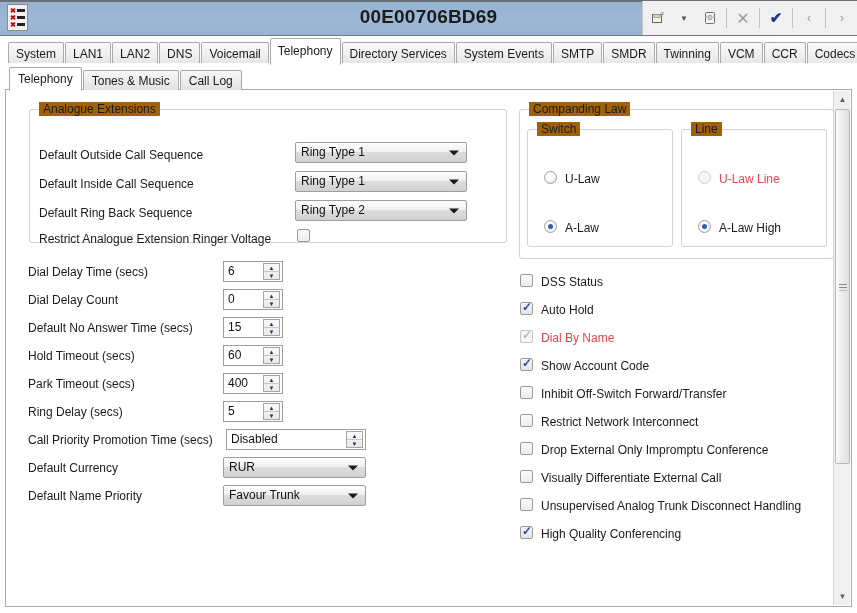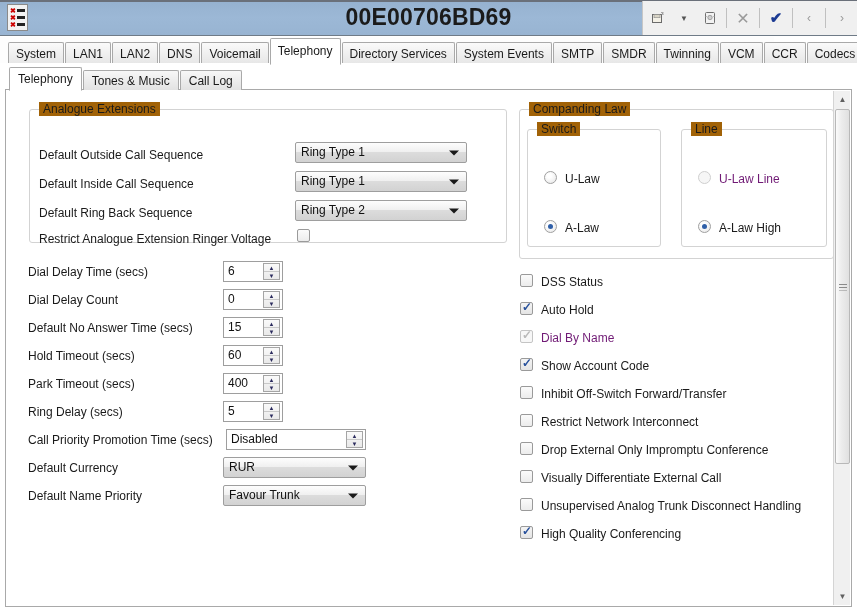--- a/index.html
+++ b/index.html
@@ -24,21 +24,21 @@
   .tb-logo{
     position:absolute;left:7px;top:4px;width:21px;height:27px;
     background:#f2f2f2;border:1px solid #8a8a8a;box-sizing:border-box;
     display:flex;flex-direction:column;justify-content:center;gap:2px;padding:2px 2px;
   }
   .tb-logo .row{display:flex;align-items:center;gap:1px;height:5px;}
   .tb-logo .x{color:#cc0000;font-size:7px;line-height:5px;font-weight:bold;width:6px;text-align:center;}
   .tb-logo .bar{flex:1;height:3px;background:#222;}
   .tb-title{
     position:absolute;left:0;top:0;width:857px;height:34px;line-height:34px;
-    text-align:center;font-size:23px;font-weight:bold;color:#1b1b1b;
+    text-align:center;font-size:19px;font-weight:bold;color:#1b1b1b;
     letter-spacing:0.2px;
   }
   .tb-right{
     position:absolute;right:0;top:1px;height:34px;
     background:#f0f0f0;
     display:flex;align-items:center;padding:0 2px;
     border-left:1px solid #c6c6c6;
   }
   .tb-btn{width:26px;height:30px;display:flex;align-items:center;justify-content:center;cursor:default;}
   .tb-sep{width:1px;height:20px;background:#c0c0c0;margin:0 3px;}
@@ -179,21 +179,21 @@
     background:radial-gradient(circle at 40% 35%,#ffffff 20%,#ededed 75%,#e0e0e0 100%);
     cursor:default;
   }
   .radio .dot{
     position:absolute;left:3px;top:3px;width:5px;height:5px;border-radius:50%;
     background:#2f5fa8;
   }
   .radio.disabled{border-color:#cfcfcf;background:#f6f6f6;}
 
   .ctl-label{position:absolute;font-size:12px;color:#1a1a1a;white-space:nowrap;line-height:14px;}
-  .ctl-label.disabled{color:#701a75;}
+  .ctl-label.disabled{color:#ef4444;}
 </style>
 </head>
 <body>
 
 <div class="app">
 
   <div class="titlebar">
     <div class="topline"></div>
 
     <div class="tb-logo">
@@ -343,21 +343,21 @@
               </div></div>
             <div class="lbl" style="left: 21px; top: 370px;">Default Currency</div>
             <div class="combo" style="left: 216px; top: 366px; width: 143px;"><span>RUR</span><span class="arr"></span></div>
             <div class="lbl" style="left: 21px; top: 398px;">Default Name Priority</div>
             <div class="combo" style="left: 216px; top: 394px; width: 143px;"><span>Favour Trunk</span><span class="arr"></span></div>
           </div>
 
         <div class="group" style="left:512px;top:18px;width:315px;height:150px;">
           <span class="legend">Companding Law</span>
 
-          <div class="group" style="left:7px;top:19px;width:134px;height:118px;">
+          <div class="group" style="left:7px;top:19px;width:146px;height:118px;">
             <span class="legend">Switch</span>
 
             <div class="radio" style="left:16px;top:41px;"></div>
             <div class="ctl-label" style="left:37px;top:42px;">U-Law</div>
 
             <div class="radio" style="left:16px;top:90px;">
               <span class="dot"></span>
             </div>
             <div class="ctl-label" style="left:37px;top:91px;">A-Law</div>
           </div>

